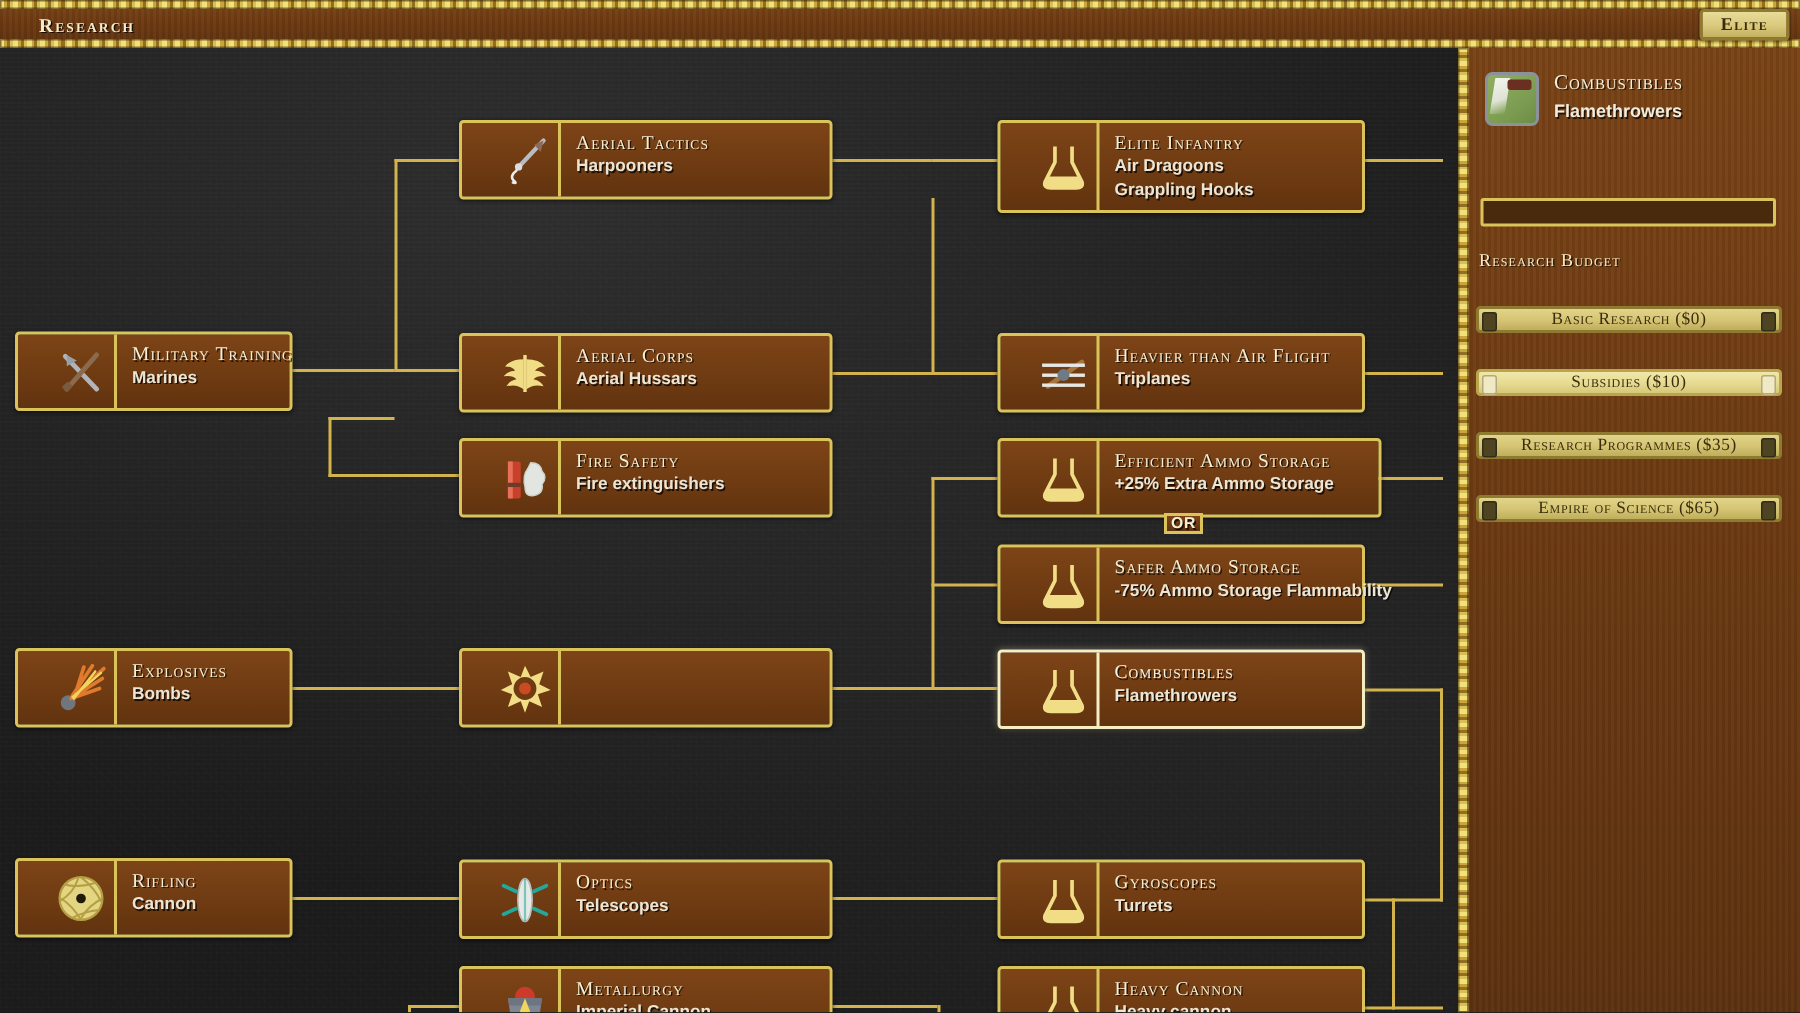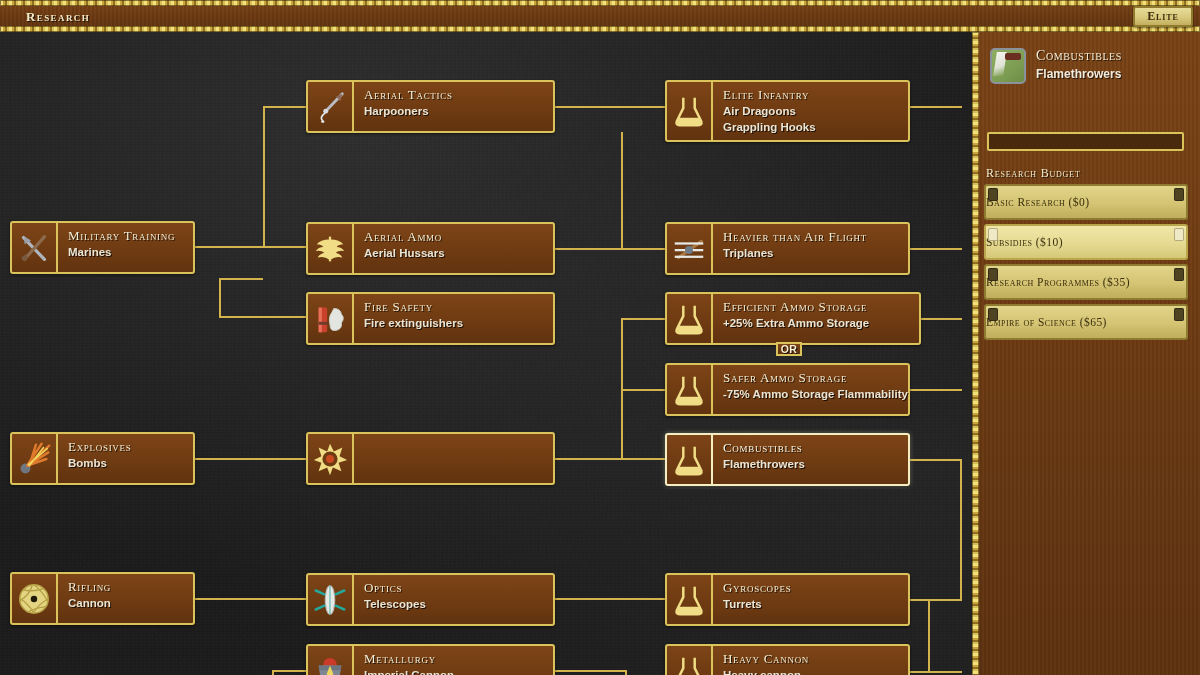--- a/index.html
+++ b/index.html
@@ -150,26 +150,26 @@
     color: #f6ecc8; font-variant: small-caps;
     text-shadow: 1px 1px 0 rgba(0,0,0,.7);
   }
   #budget-list {
     position: absolute; left: 12px; top: 152px;
     width: 204px;
     display: flex; flex-direction: column; gap: 4px;
   }
   .budget-row {
     position: relative;
-    height: 36px;
+    height: 18px;
     border: 2px solid #8e7a30;
     border-radius: 3px;
     background: linear-gradient(180deg, #e2d489 0%, #d4c473 55%, #bfae5b 100%);
     cursor: pointer;
-    display: flex; align-items: center; justify-content: flex-start;
+    display: flex; align-items: center; justify-content: center; margin-top: 20px;
   }
   .budget-row .nub {
     position: absolute; top: 2px;
     width: 10px; height: 13px;
     border-radius: 2px;
     background: #4e4422;
     box-shadow: 0 0 0 1px rgba(0,0,0,.35) inset;
   }
   .budget-row .nub.l { left: 2px; }
   .budget-row .nub.r { right: 2px; }
@@ -207,20 +207,21 @@
   
   .node {
     position: absolute;
     display: flex;
     background: linear-gradient(180deg, #7d4417 0%, #6f3b12 55%, #61330f 100%);
     border: 2px solid #d9c35a;
     border-radius: 3px;
     z-index: 10;
     cursor: pointer;
     box-shadow: 0 1px 3px rgba(0,0,0,.55);
+    padding-left: 20px;
   }
   .node.highlight {
     border-color: #f6eec3;
     box-shadow: 0 0 5px rgba(246,238,195,.35), 0 1px 3px rgba(0,0,0,.55);
   }
   .node-icon {
     flex: 0 0 46px;
     border-right: 2px solid #d9c35a;
     position: relative;
     display: flex; align-items: center; justify-content: center;
@@ -350,21 +351,21 @@
         </div>
         <div class="node" style="left: 306px; top: 190px; width: 249px; height: 53px;">
           <div class="node-icon">
             <svg class="ico" viewBox="0 0 40 40">
         <path d="M20 7 L20 33" stroke="#f0dd86" stroke-width="2.4"></path>
         <path d="M19 10 Q10 10 6 15 Q11 15 13 18 Q8 18 5 22 Q11 21 14 24 Q9 25 7 29 Q14 27 19 31 Z" fill="#f0dd86"></path>
         <path d="M21 10 Q30 10 34 15 Q29 15 27 18 Q32 18 35 22 Q29 21 26 24 Q31 25 33 29 Q26 27 21 31 Z" fill="#f0dd86"></path>
       </svg>
           </div>
           <div class="node-body">
-            <div class="node-title">Aerial Ammo</div>
+            <div class="node-title">Aerial Corps</div>
             <div class="node-sub">Aerial Hussars</div>
           </div>
         </div>
         <div class="node" style="left: 665px; top: 190px; width: 245px; height: 53px;">
           <div class="node-icon">
             <svg class="ico" viewBox="0 0 40 40">
         <path d="M9 29 L33 12" stroke="#a5763f" stroke-width="3.4" stroke-linecap="round"></path>
         <rect x="5" y="13" width="30" height="2.4" fill="#e6e8e6"></rect>
         <rect x="5" y="20" width="30" height="2.4" fill="#e6e8e6"></rect>
         <rect x="5" y="27" width="30" height="2.4" fill="#e6e8e6"></rect>

